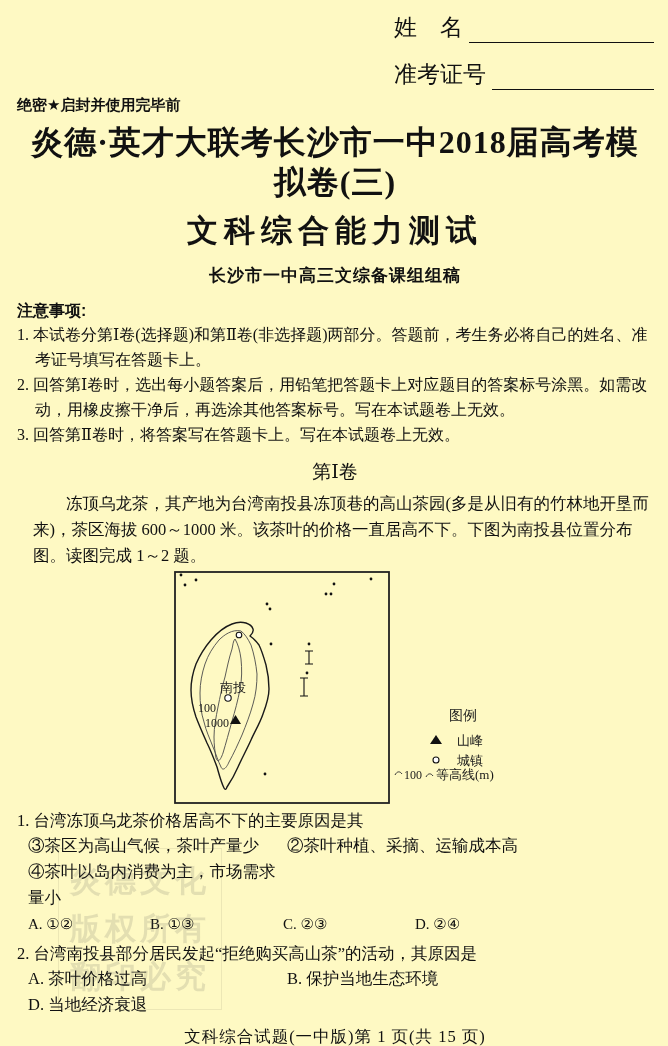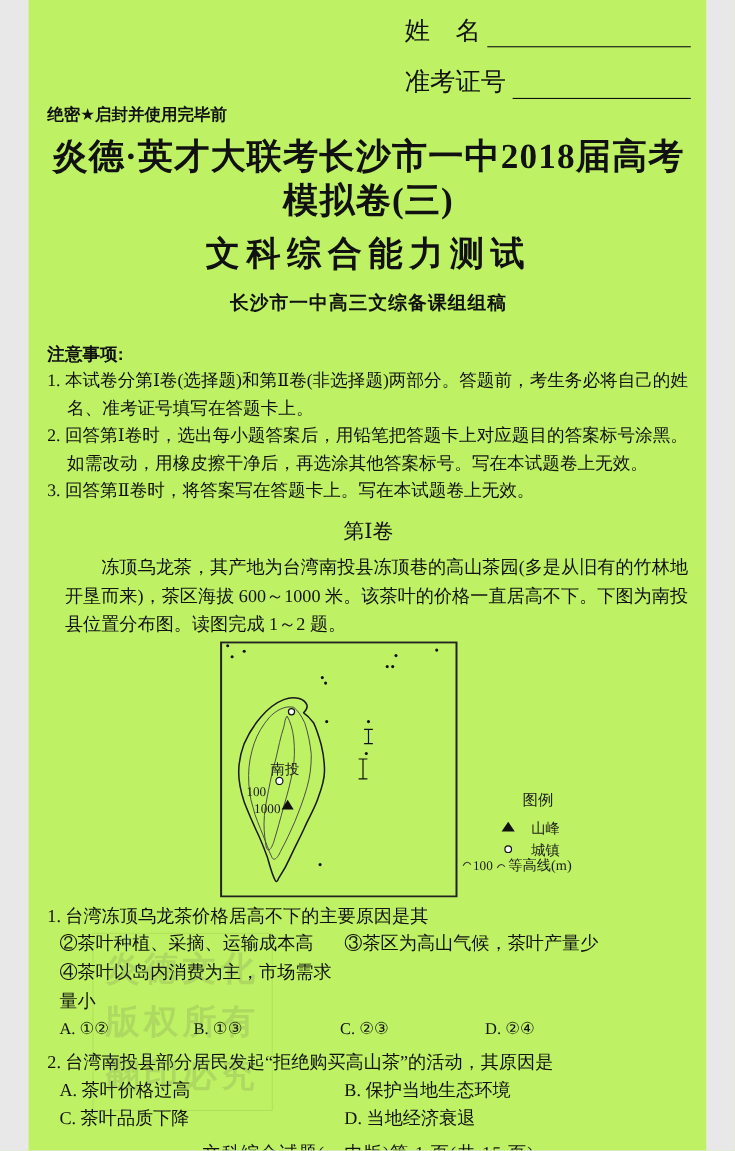--- a/index.html
+++ b/index.html
@@ -1,38 +1,38 @@
 <!DOCTYPE html>
 <html><head>
 <meta charset="utf-8">
 <style>
   html,body { margin:0; padding:0; background:#e8e8e8; }
   .page {
-    position:relative; width:616px; height:1046px; margin:0 auto;
-    background:#bef264; color:#111;
+    position:relative; width:668px; height:1046px; margin:0 auto;
+    background:#fef9c3; color:#111;
     font-family:"Liberation Serif","DejaVu Serif",serif;
     overflow:hidden;
   }
   .sans { font-family:"Liberation Sans","DejaVu Sans",sans-serif; }
 
   
   .name-block { position:absolute; top:12px; right:14px; width:260px; }
   .name-row { display:flex; align-items:flex-end; margin-bottom:16px; }
   .name-row .lbl { font-size:23px; line-height:30px; white-space:pre; }
   .name-row .fill-line { flex:1; border-bottom:1.6px solid #111; height:30px; margin-left:6px; }
 
   
   .content { padding:96px 15px 0 17px; }
 
   .secret { font-size:15px; font-weight:bold; line-height:18px; }
   .banner { text-align:center; font-size:32px; font-weight:bold; line-height:40px; margin-top:8px; letter-spacing:1px; }
   .main-title { text-align:center; font-size:31px; font-weight:bold; line-height:42px; margin-top:8px; letter-spacing:6px; }
   .subtitle { text-align:center; font-size:17px; font-weight:bold; line-height:24px; margin-top:12px; letter-spacing:1px; }
 
-  .notice-heading { font-size:16px; font-weight:bold; line-height:22px; margin-top:24px; }
+  .notice-heading { font-size:16px; font-weight:bold; line-height:22px; margin-top:12px; }
   .notice-item { font-size:16px; line-height:25px; padding-left:18px; text-indent:-18px; }
 
   .section-heading { text-align:center; font-size:19px; font-weight:normal; line-height:26px; margin:12px 0 6px 0; }
   .intro { font-size:16.5px; font-weight:bold; line-height:26px; text-indent:2em; margin:0; }
   .passage { font-size:16.5px; line-height:26px; text-indent:2em; margin:2px 0 0 16px; }
 
   
   .map-figure { margin:2px 0 4px 157px; width:400px; height:233px; }
   .map-border { fill:none; stroke:#222; stroke-width:1.8; }
   .coast { fill:none; stroke:#1a1a1a; stroke-width:1.4; stroke-linejoin:round; }
@@ -158,40 +158,39 @@
           <text x="262" y="208" font-size="13">等高线(m)</text>
         </g>
       </svg>
     </figure>
 
     <div class="q-block">
       <div class="q-stem">
         <span class="q-num">1.</span><span>台湾冻顶乌龙茶价格居高不下的主要原因是其</span>
       </div>
       <div class="grid2">
+        <span>③茶区为高山气候，茶叶产量少</span>
         <span>②茶叶种植、采摘、运输成本高</span>
-        <span>③茶区为高山气候，茶叶产量少</span>
         <span>④茶叶以岛内消费为主，市场需求量小</span>
       </div>
       <div class="grid4">
         <span>A. ①②</span>
         <span>B. ①③</span>
         <span>C. ②③</span>
         <span>D. ②④</span>
       </div>
     </div>
 
     <div class="q-block">
       <div class="q-stem">
         <span class="q-num">2.</span><span>台湾南投县部分居民发起“拒绝购买高山茶”的活动，其原因是</span>
       </div>
       <div class="grid2">
         <span>A. 茶叶价格过高</span>
         <span>B. 保护当地生态环境</span>
-        <span>C. 茶叶品质下降</span>
         <span>D. 当地经济衰退</span>
       </div>
     </div>
 
     <div class="footer">文科综合试题(一中版)第 1 页(共 15 页)</div>
   </div>
 
   <div class="watermark">
     <div>炎德文化</div>
     <div>版权所有</div>

